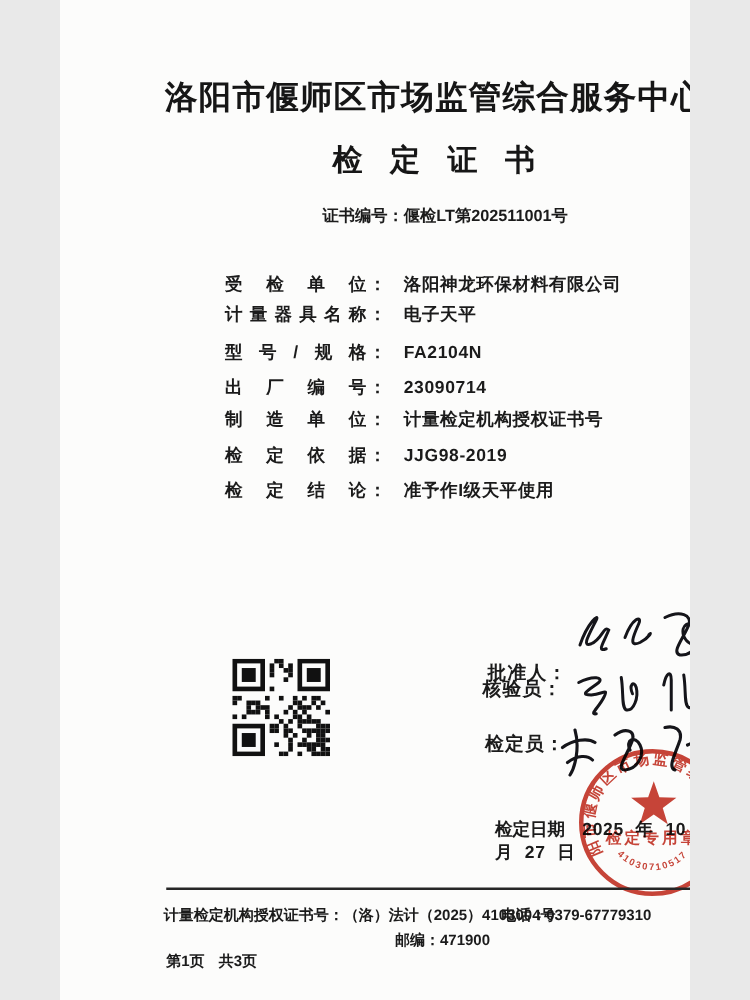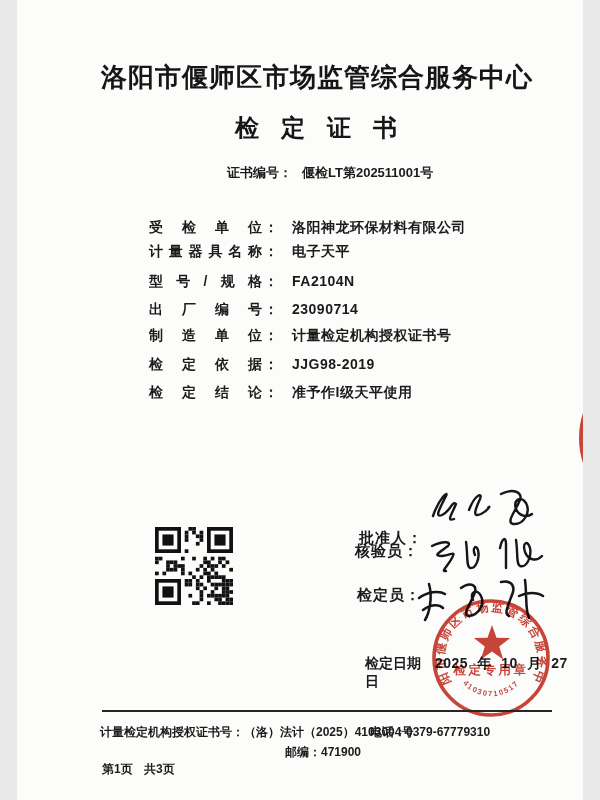--- a/index.html
+++ b/index.html
@@ -1,32 +1,32 @@
 <!DOCTYPE html>
 <html><head>
 <meta charset="utf-8">
 <style>
   html,body{margin:0;padding:0;background:#e9e9e9;}
   .page{
-    position:relative;width:566px;height:800px;margin:0 auto;
+    position:relative;width:504px;height:800px;margin:0 auto;
     background:#fcfcfb;overflow:hidden;
     font-family:"Liberation Sans","DejaVu Sans",sans-serif;
     color:#1b1b1b;
   }
   .abs{position:absolute;}
   .org-title{
     top:60px;left:0;width:600px;text-align:center;
     font-size:26px;font-weight:700;letter-spacing:1px;color:#161616;
   }
   .doc-title{
     top:112px;left:0;width:620px;text-align:center;
     font-size:24px;font-weight:700;letter-spacing:22px;color:#161616;
   }
   .certno{top:164px;left:210px;font-size:13px;font-weight:700;}
-  .certno .lab{margin-right:10px;}
+  .certno .lab{}
   .frow{position:absolute;height:20px;font-size:14px;font-weight:700;}
   .flabel{position:absolute;left:132px;width:113px;display:inline-block;
     text-align:justify;text-align-last:justify;white-space:nowrap;}
   .fcolon{position:absolute;left:247px;}
   .fvalue{position:absolute;left:275px;white-space:nowrap;letter-spacing:.5px;}
   .sig-label{font-size:15px;font-weight:700;letter-spacing:1px;}
   .sig-svg{pointer-events:none;}
   .date-row{font-size:14px;font-weight:700;}
   .date-val{word-spacing:5px;letter-spacing:.5px;}
   .sep-line{top:710px;left:85px;width:450px;height:2px;background:#262626;}

